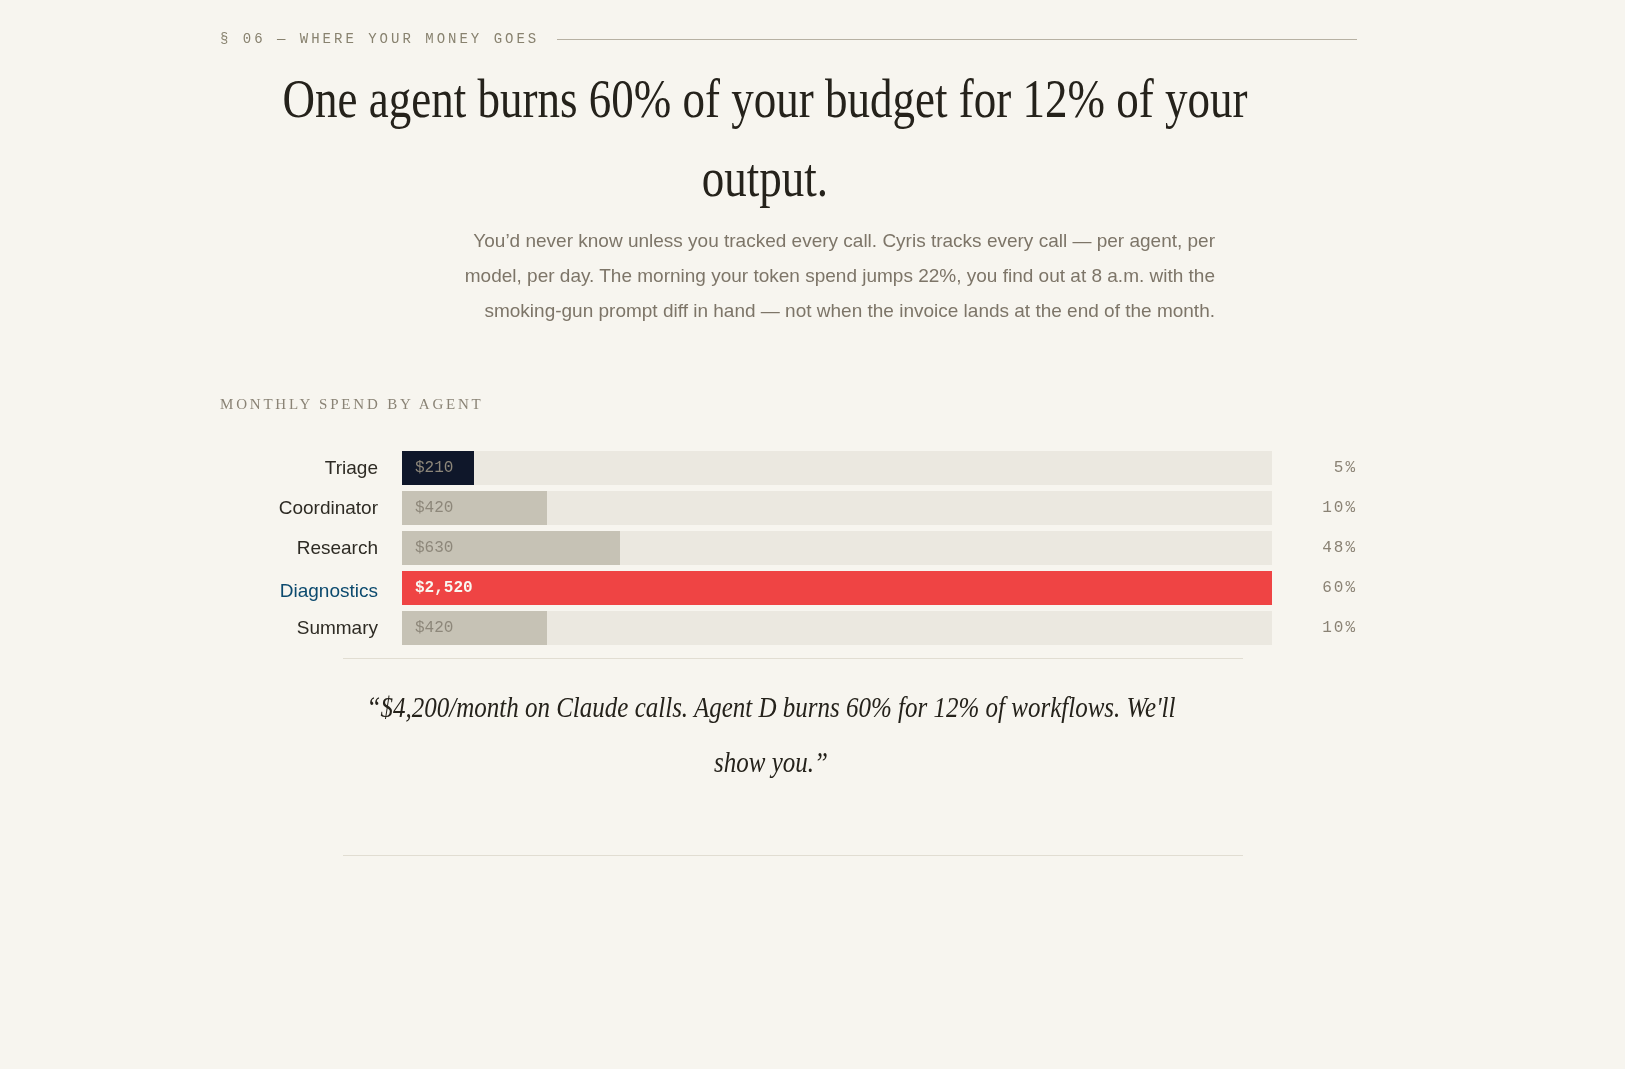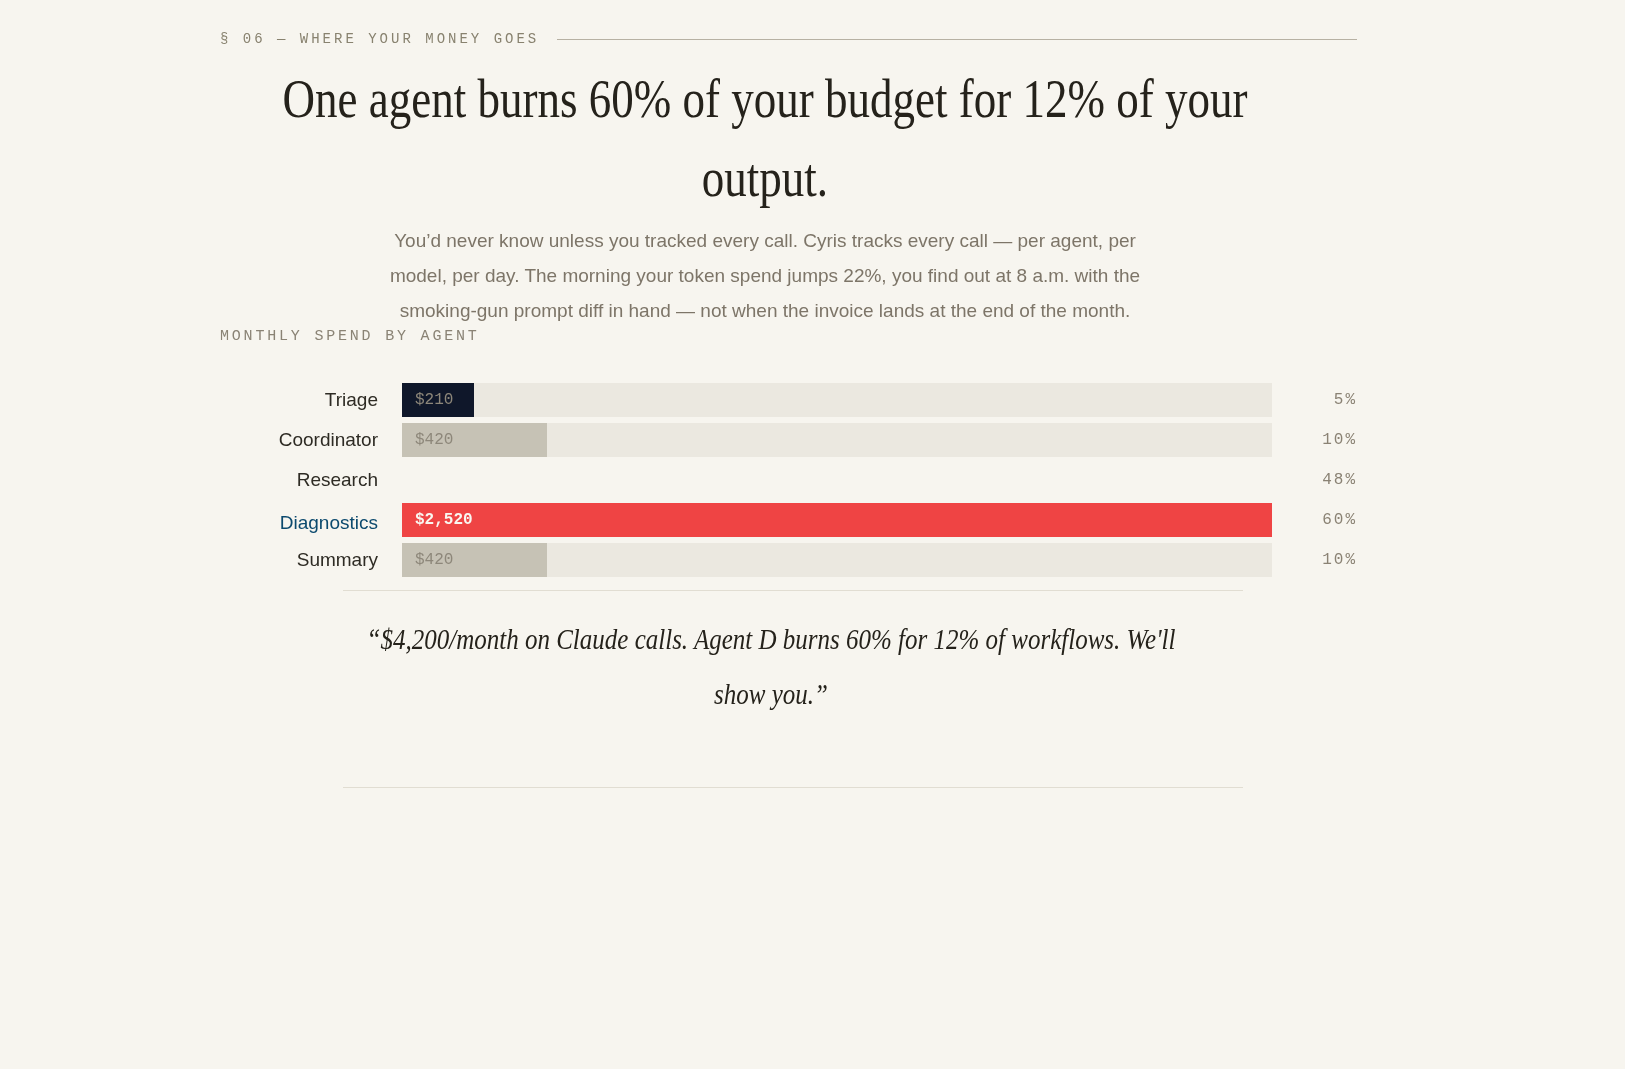--- a/index.html
+++ b/index.html
@@ -41,26 +41,27 @@
     white-space:pre-line;
     transform:scaleY(1.2);
     transform-origin:50% 0;
   }
   
   .body-text {
     margin-top:32px; margin-left:95px;
     width:900px;
     font-size:19px; line-height:35px;
     color:#7d7568;
-    text-align:center;
+    text-align:right;
     white-space:pre-line;
   }
   
   .chart-title {
-    font-family:Liberation Mono, monospace;
+    margin-top:68px;
+    font-family:Liberation Serif, serif;
     font-size:15px; letter-spacing:2.8px;
     color:#8a8375;
   }
   .chart-rows { margin-top:45px; }
   .bar-row {
     display:flex; align-items:center;
     height:19px; margin-bottom:21px;
   }
   .bar-label {
     width:158px; text-align:right;
@@ -143,20 +144,25 @@
     <div class="bar-track" style="background: rgb(235, 232, 224);">
       <div class="bar-fill" style="width: 16.6667%; background: rgb(198, 194, 181);">
         <span class="bar-value" style="color: rgb(141, 135, 122);">$420</span>
       </div>
     </div>
     <div class="bar-pct">10%</div>
   </div>
 
   <div class="bar-row">
     <div class="bar-label">Research</div>
+    <div class="bar-track" style="background: rgb(235, 232, 224);">
+      <div class="bar-fill" style="width: 25%; background: rgb(198, 194, 181);">
+        <span class="bar-value" style="color: rgb(141, 135, 122);">$630</span>
+      </div>
+    </div>
     <div class="bar-pct">48%</div>
   </div>
 
   <div class="bar-row highlight">
     <div class="bar-label">Diagnostics</div>
     <div class="bar-track" style="background: rgb(235, 232, 224);">
       <div class="bar-fill" style="width: 100%; background: #ef4444;">
         <span class="bar-value" style="color: rgb(249, 247, 241);">$2,520</span>
       </div>
     </div>

